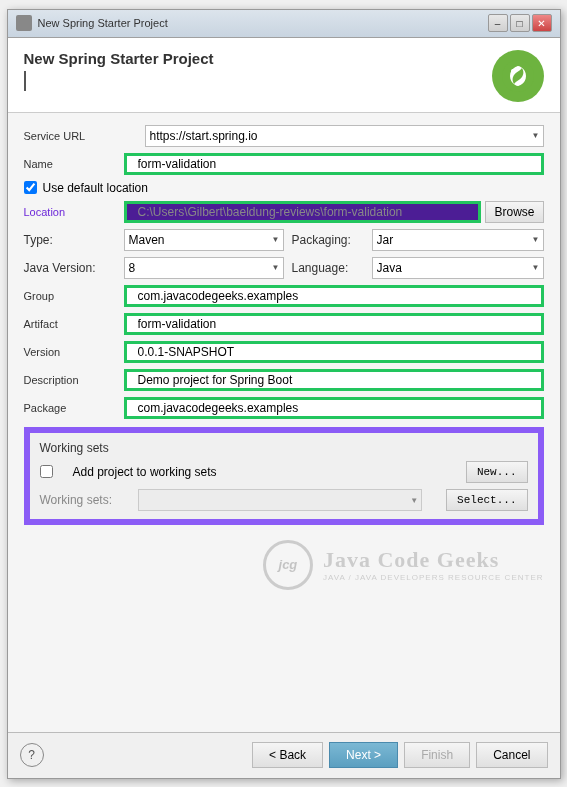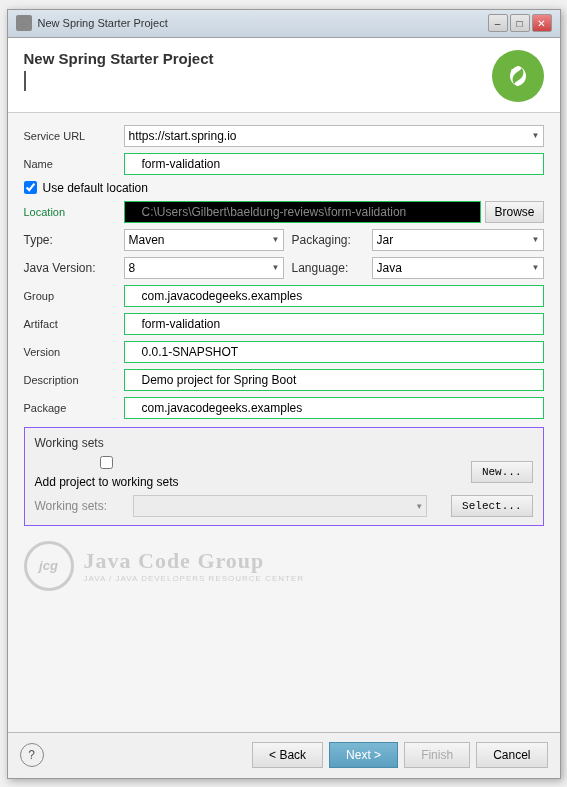--- a/index.html
+++ b/index.html
@@ -104,28 +104,28 @@
     }
     .form-label {
       width: 100px;
       color: #333;
       font-size: 11px;
       flex-shrink: 0;
     }
     .form-input {
       flex: 1;
       height: 22px;
-      border: 1px solid #22c55e;
+      border: 3px solid #22c55e;
       background: white;
-      padding: 0 17px;
+      padding: 0 11px;
       font-size: 12px;
       font-family: inherit;
     }
     .form-input:disabled {
-      background: #000000;
+      background: #4c1d95;
       color: #888;
     }
     .form-select {
       height: 22px;
       border: 1px solid #bbb;
       background: white;
       padding: 0 4px;
       font-size: 12px;
       font-family: inherit;
       appearance: none;
@@ -159,42 +159,41 @@
       margin-right: 6px;
     }
     .type-packaging-row {
       display: flex;
       align-items: center;
       margin-bottom: 6px;
     }
     .type-label { width: 100px; font-size: 12px; color: #333; }
     .packaging-label { width: 80px; font-size: 12px; color: #333; margin-left: 8px; }
     .working-sets-group {
-      border: 1px solid #8b5cf6;
+      border: 6px solid #8b5cf6;
       padding: 8px 10px;
       margin-top: 8px;
       background: #f0f0f0;
     }
     .working-sets-title {
       font-size: 12px;
       color: #333;
       margin-bottom: 6px;
     }
     .working-sets-row {
       display: flex;
       align-items: center;
       justify-content: space-between;
       margin-bottom: 6px;
     }
     .ws-checkbox-label {
       display: flex;
       align-items: center;
-      gap: 6px;
-      font-size: 12px;
-      flex-direction: column;
+      gap: 20px;
+      font-size: 12px;
     }
     .ws-select-row {
       display: flex;
       align-items: center;
       gap: 18px;
     }
     .ws-label {
       font-size: 12px;
       color: #888;
       width: 80px;
@@ -232,21 +231,21 @@
       border: 1px solid #bbb;
       font-size: 11px;
       cursor: pointer;
       font-family: Liberation Mono, monospace;
       white-space: nowrap;
     }
     .watermark-area {
       flex: 1;
       display: flex;
       align-items: center;
-      justify-content: flex-start;
+      justify-content: flex-end;
       min-height: 80px;
     }
     .watermark {
       display: flex;
       align-items: center;
       gap: 10px;
       opacity: 0.25;
     }
     .jcg-logo-circle {
       width: 50px;
@@ -360,39 +359,39 @@
         <path d="M18 28 C18 28, 26 26, 26 18 C26 14, 24 11, 21 9 C24 12, 24 16, 22 19 C20 22, 16 23, 14 26 C14 26, 16 28, 18 28Z" fill="white"></path>
         <circle cx="13" cy="13" r="2" fill="white"></circle>
       </svg>
     </div>
   </div>
 
   <div class="content">
 
     <div class="form-row">
       <span class="form-label">Service URL</span>
-      <div class="select-wrapper" style="flex:1;">
+      <div class="select-wrapper" style="flex:1;margin-left:21px;">
         <select class="form-select" style="width:100%;">
           <option>https://start.spring.io</option>
         </select>
       </div>
     </div>
 
     <div class="form-row">
       <span class="form-label">Name</span>
       <input class="form-input" type="text" value="form-validation" style="">
     </div>
 
     <div class="checkbox-row">
       <input type="checkbox" checked="" style="">
       <span>Use default location</span>
     </div>
 
     <div class="form-row">
-      <span class="form-label" style="color:#15803d;">Location</span>
+      <span class="form-label" style="color:#6d28d9;">Location</span>
       <input class="form-input" type="text" disabled="" value="C:\Users\Gilbert\baeldung-reviews\form-validation" style="">
       <button class="browse-btn">Browse</button>
     </div>
 
     <div class="type-packaging-row">
       <span class="type-label">Type:</span>
       <div class="select-wrapper" style="width:160px;">
         <select class="form-select" style="width:160px;">
           <option>Maven</option>
           <option>Gradle</option>
@@ -471,21 +470,21 @@
         <button class="btn-small" style="margin-left:6px;">Select...</button>
       </div>
     </div>
 
     <div class="watermark-area">
       <div class="watermark">
         <div class="jcg-logo-circle">
           <span>jcg</span>
         </div>
         <div>
-          <div class="jcg-text">Java Code Group</div>
+          <div class="jcg-text">Java Code Geeks</div>
           <div class="jcg-subtext">Java / Java Developers Resource Center</div>
         </div>
       </div>
     </div>
 
   </div>
 
   <div class="footer">
     <div class="footer-help">
       <span>?</span>

